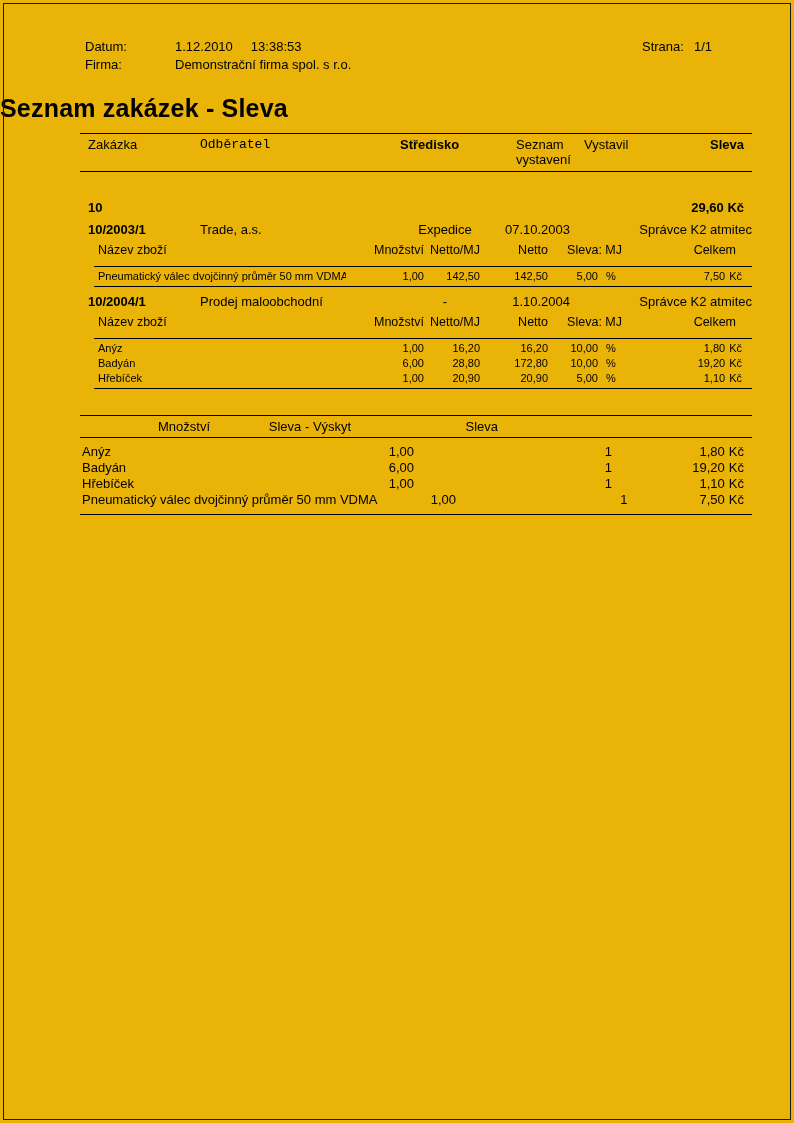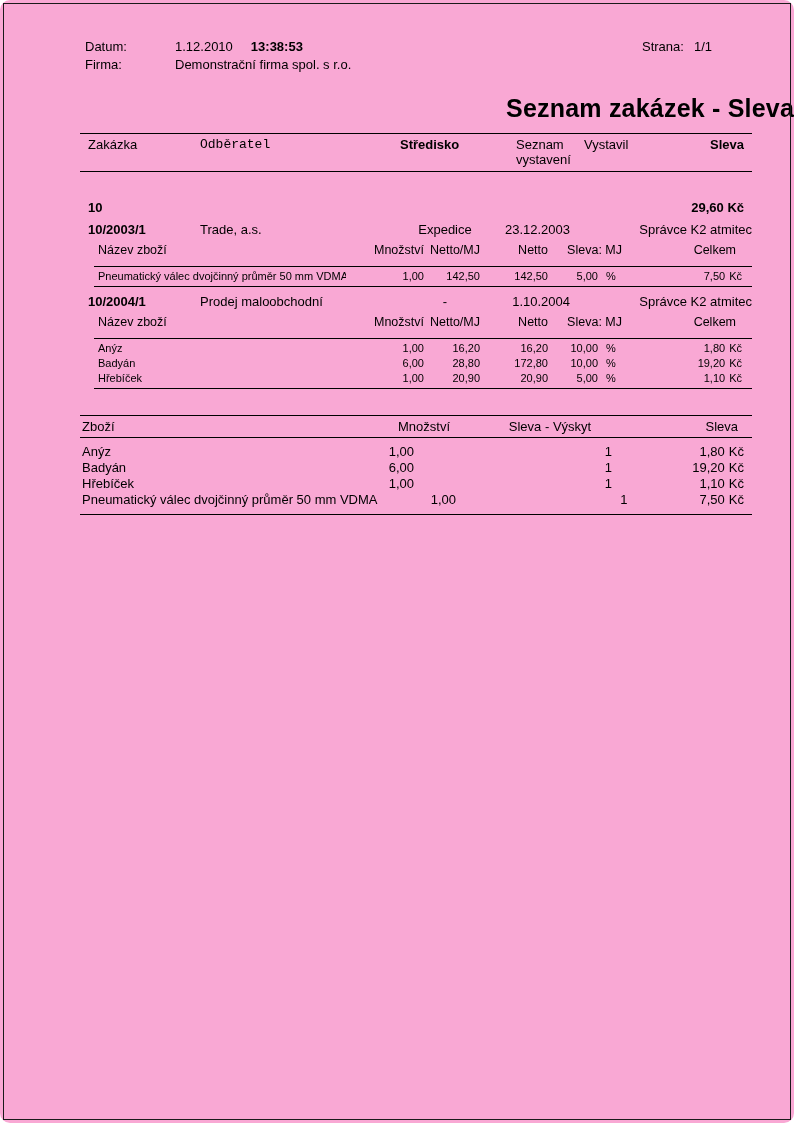--- a/index.html
+++ b/index.html
@@ -2,35 +2,35 @@
 <html><head>
 <meta charset="utf-8">
 <style>
   * { margin: 0; padding: 0; box-sizing: border-box; }
   html, body { background: #fff; }
   body {
     width: 794px; height: 1123px;
     font-family: "Liberation Sans", sans-serif;
     color: #000;
   }
-  .page { position: relative; width: 794px; height: 1123px; background: #f9a8d4; overflow: hidden; border-radius: 10px; }
+  .page { position: relative; width: 794px; height: 1123px; background: #eab308; overflow: hidden; }
   .frame { position: absolute; inset: 3px; border: 1px solid #1a1a1a; pointer-events: none; }
 
   
   .meta { padding: 38px 42px 0 85px; font-size: 13px; line-height: 18px; }
   .meta-row { display: flex; }
   .m-label { width: 90px; }
   .m-value { white-space: pre; }
-  .m-time { margin-left: 18px; font-weight: bold; }
+  .m-time { margin-left: 18px; }
   .m-spacer { flex: 1; }
   .m-strana { padding-right: 40px; }
   .m-strana .lbl { margin-right: 10px; text-align: right; }
 
   
-  .title { margin-top: 20px; font-size: 25px; font-weight: bold; text-align: right; letter-spacing: 0.2px; }
+  .title { margin-top: 20px; font-size: 25px; font-weight: bold; text-align: left; letter-spacing: 0.2px; }
 
   
   .report { margin: 10px 42px 0 80px; width: 672px; }
 
   .thead {
     display: flex; border-top: 1px solid #000; border-bottom: 1px solid #000;
     padding: 3px 0 4px; font-size: 13px; line-height: 15px;
   }
   .c-zakazka  { width: 120px; padding-left: 8px; }
   .c-odberatel{ width: 200px; font-family: Liberation Mono, monospace; }
@@ -135,21 +135,21 @@
     <div class="group-row">
       <span>10</span>
       <span>29,60 Kč</span>
     </div>
 
     <div class="order">
       <div class="order-head">
         <span class="oh-code">10/2003/1</span>
         <span class="oh-customer">Trade, a.s.</span>
         <span class="oh-stredisko">Expedice</span>
-        <span class="oh-datum">23.12.2003</span>
+        <span class="oh-datum">07.10.2003</span>
         <span class="oh-vystavil">Správce K2 atmitec</span>
       </div>
       <div class="item-head">
         <span class="ih-nazev">Název zboží</span>
         <span class="ih-mnozstvi">Množství</span>
         <span class="ih-nettomj">Netto/MJ</span>
         <span class="ih-netto">Netto</span>
         <span class="ih-sleva">Sleva: MJ</span>
         <span class="ih-celkem">Celkem</span>
       </div>
@@ -208,21 +208,20 @@
           <span class="ir-netto">20,90</span>
           <span class="ir-sleva">5,00</span>
           <span class="ir-sleva-u">%</span>
           <span class="ir-celkem"><span>1,10</span><span class="cur">Kč</span></span>
         </div>
       </div>
     </div>
 
     <div class="summary">
       <div class="s-head">
-        <span class="sh-zbozi">Zboží</span>
         <span class="sh-mnozstvi">Množství</span>
         <span class="sh-vyskyt">Sleva - Výskyt</span>
         <span class="sh-sleva">Sleva</span>
       </div>
       <div class="s-rows">
         <div class="s-row">
           <span class="sr-zbozi">Anýz</span>
           <span class="sr-mnozstvi">1,00</span>
           <span class="sr-vyskyt">1</span>
           <span class="sr-sleva"><span>1,80</span><span class="cur">Kč</span></span>

